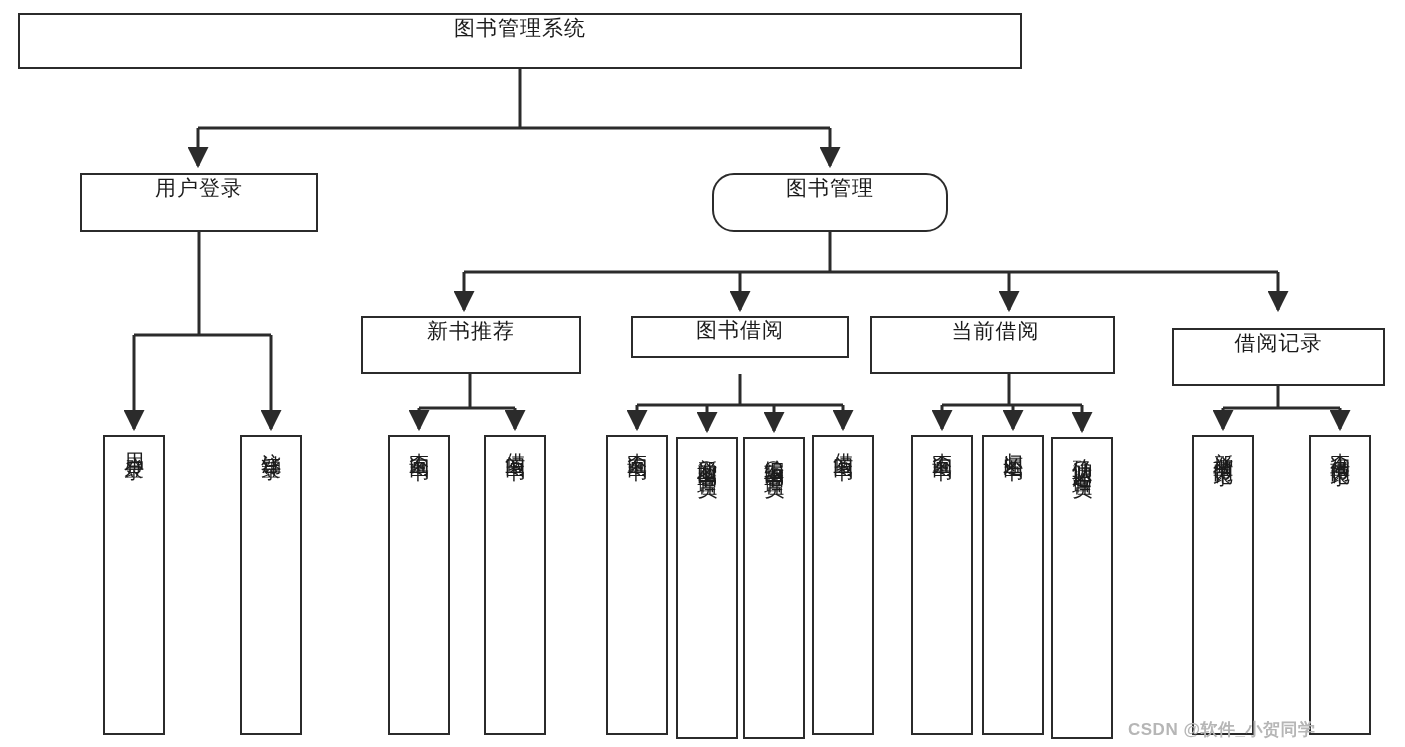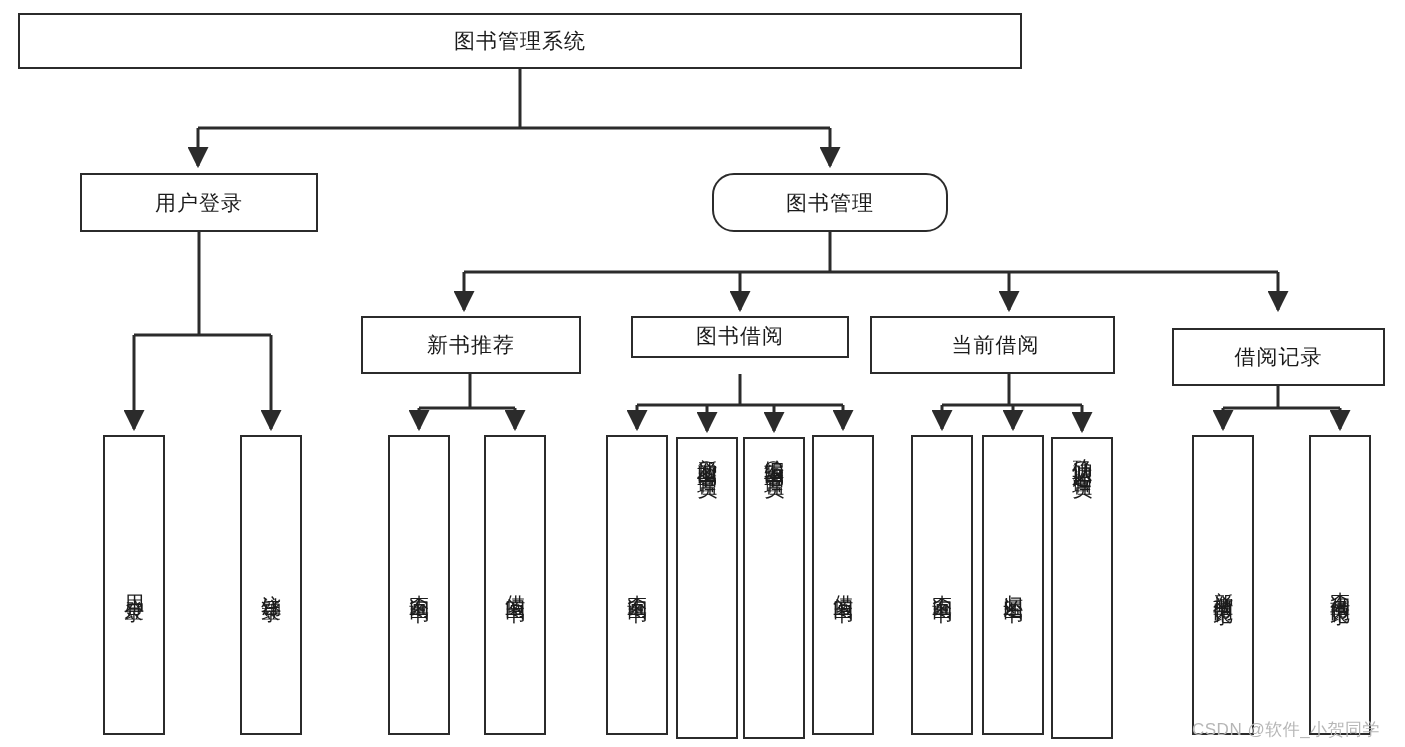--- a/index.html
+++ b/index.html
@@ -19,21 +19,21 @@
     left:0;top:0;
     width:1405px;height:747px;
     pointer-events:none;
   }
   .node{
     position:absolute;
     box-sizing:border-box;
     background:#ffffff;
     border:2.5px solid #2b2b2b;
     display:flex;
-    align-items:center;
+    align-items:flex-start;
     justify-content:center;
     text-align:center;
   }
   .node.h{
     font-size:21px;
     letter-spacing:1px;
     line-height:1.2;
   }
   .node.v{
     font-size:20px;
@@ -176,15 +176,15 @@
   <div class="node v top" style="left:1051px;top:437px;width:62px;height:302px;">
     <span class="vtxt">确认归还（管理员）</span>
   </div>
   <div class="node v" style="left:1192px;top:435px;width:62px;height:300px;">
     <span class="vtxt">新增借阅记录</span>
   </div>
   <div class="node v" style="left:1309px;top:435px;width:62px;height:300px;">
     <span class="vtxt">查询借阅记录</span>
   </div>
 
-  <div class="watermark" style="left:1192px;top:718px;">CSDN @软件_小贺同学</div>
+  <div class="watermark" style="left:1128px;top:718px;font-weight:bold;">CSDN @软件_小贺同学</div>
 
 </div>
 
 </body></html>

